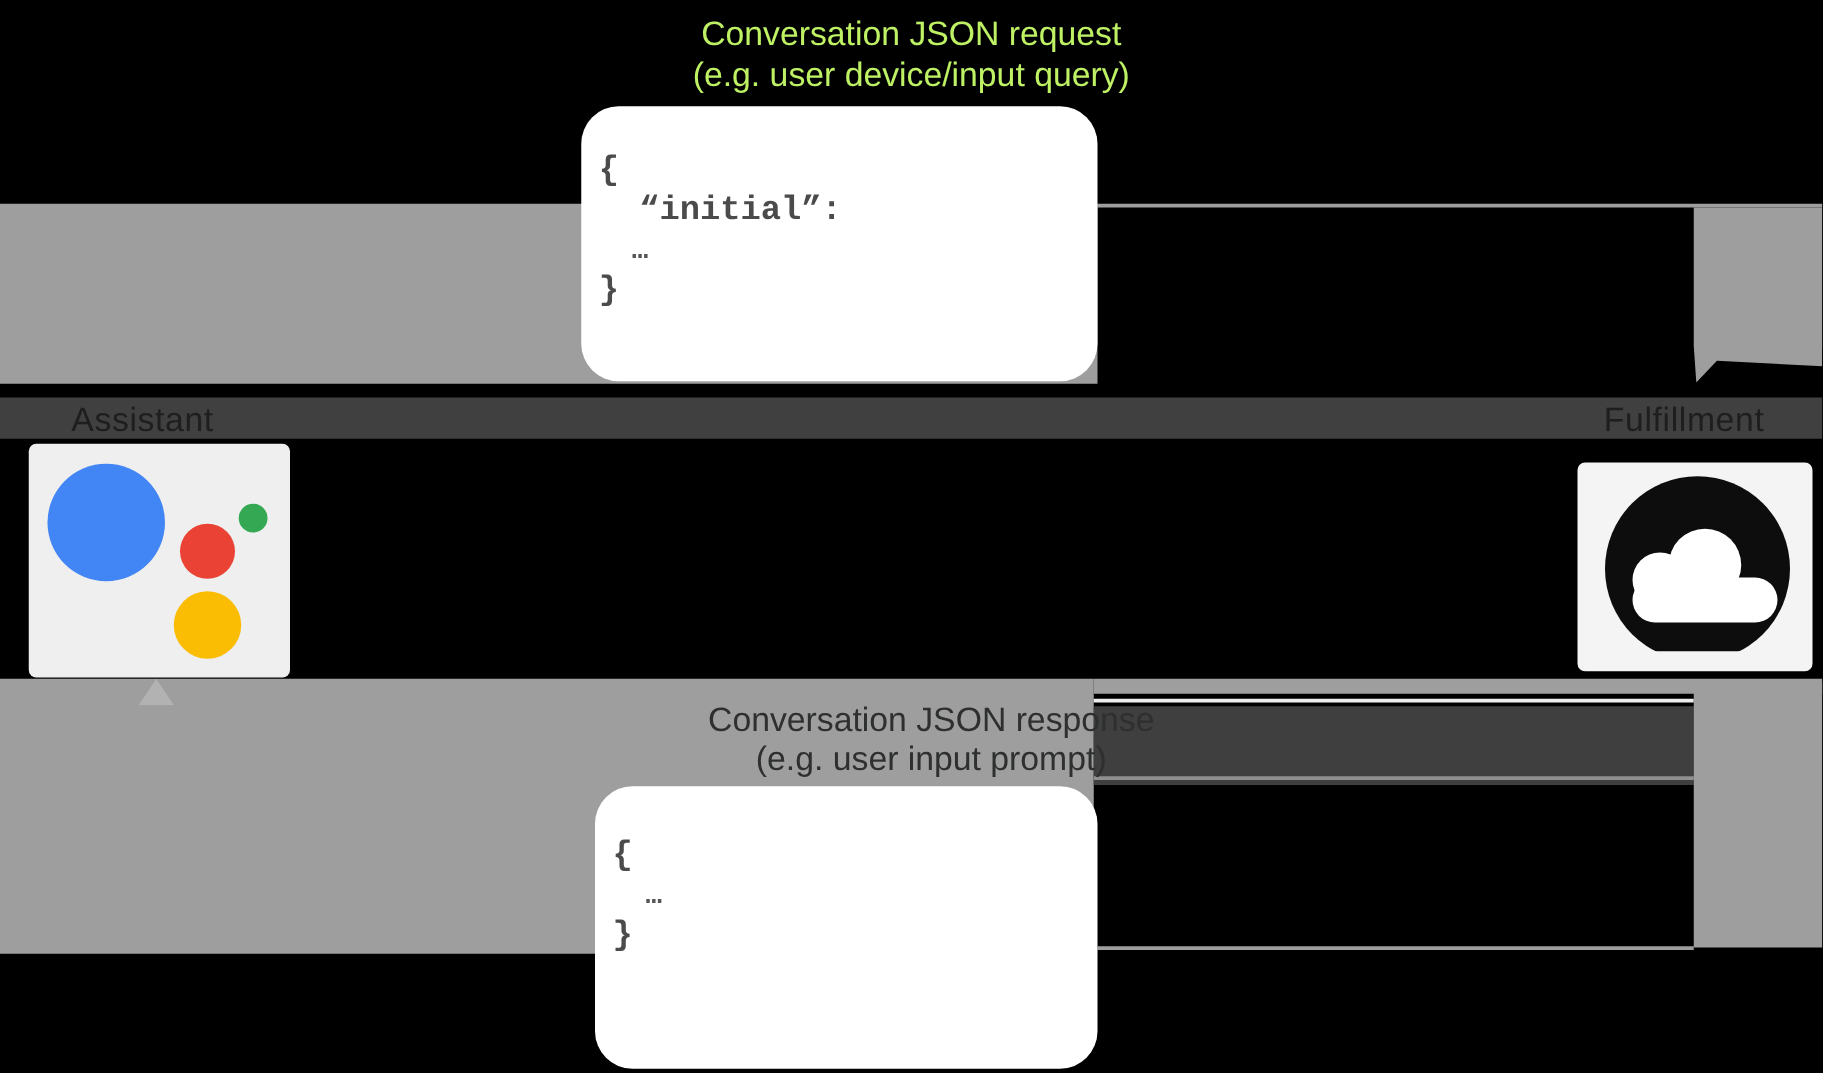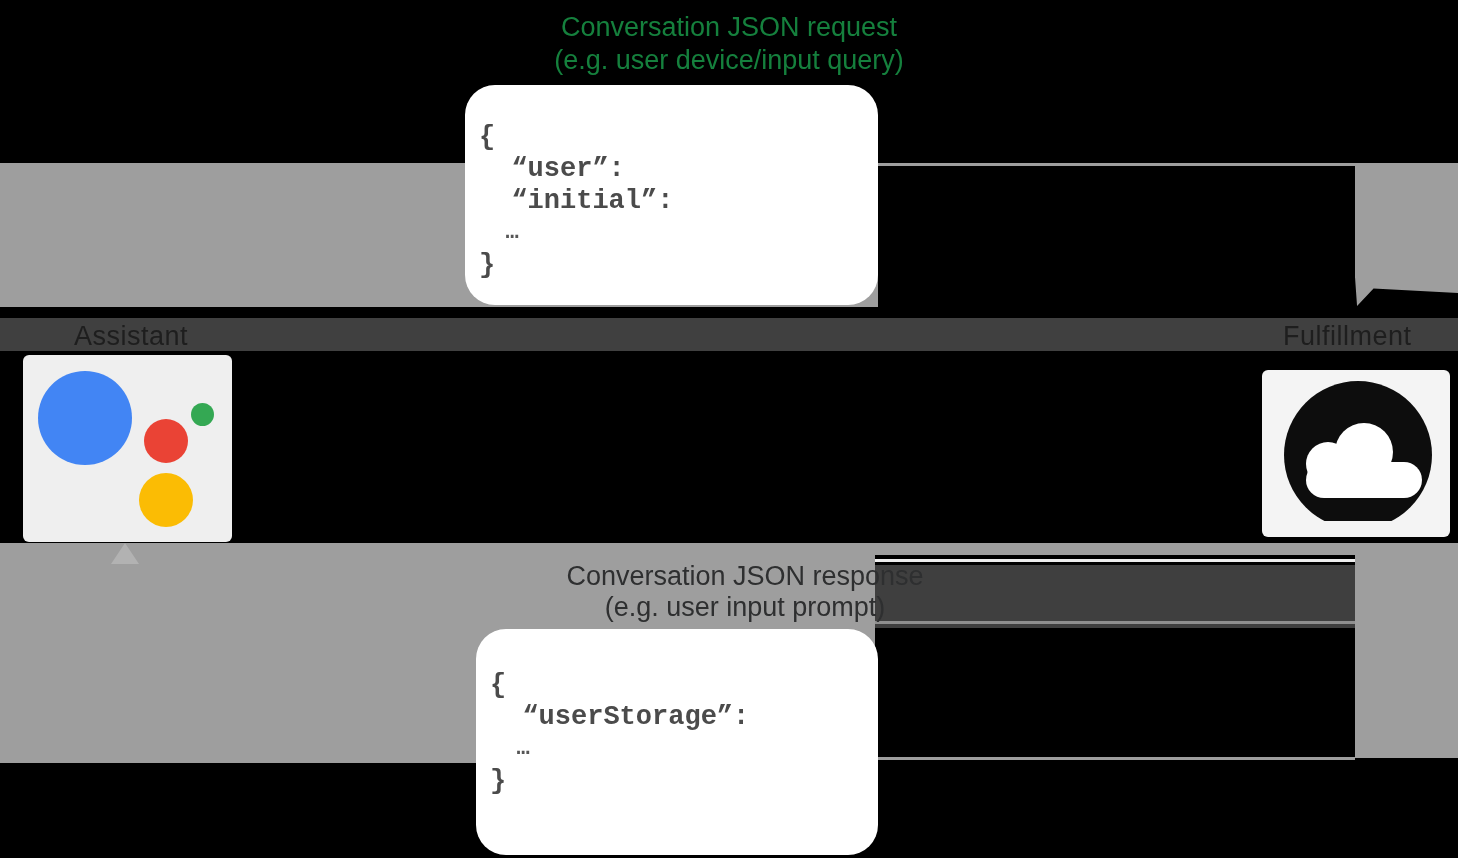--- a/index.html
+++ b/index.html
@@ -4,21 +4,21 @@
 <style>
   html,body{margin:0;padding:0;background:#000;}
   .stage{
     position:relative;width:1458px;height:858px;overflow:hidden;
     background:#000;font-family:"Liberation Sans",sans-serif;
   }
   .abs{position:absolute;}
 
   
   .caption{width:100%;text-align:center;font-size:27px;line-height:31px;}
-  .caption-top{color:#15803d;}
+  .caption-top{color:#bef264;}
   .caption-bottom{color:#2e2f30;margin-left:16px;}
 
   
   .band{background:#9e9e9e;}
   .thin-line{background:#9e9e9e;}
   .white-line{background:#ededed;}
   .dark-strip{background:#3f3f3f;}
   .dark-strip .inner-line{position:absolute;left:0;bottom:4px;width:100%;height:3px;background:#8f8f8f;}
 
   
@@ -66,28 +66,27 @@
   <div class="abs caption caption-top" style="top:12px;left:0;">Conversation JSON request</div>
   <div class="abs caption caption-top" style="top:45px;left:0;">(e.g. user device/input query)</div>
 
   <div class="abs band" style="left:0;top:163px;width:878px;height:144px;"></div>
   <div class="abs thin-line" style="left:878px;top:163px;width:580px;height:3px;"></div>
   <div class="abs band" style="left:1355px;top:166px;width:103px;height:112px;"></div>
   <div class="abs arrowhead-down" style="left:1355px;top:277px;width:103px;height:29px;"></div>
 
   <div class="abs json-box box-request" style="left:465px;top:85px;width:413px;height:220px;">
     <div class="code-line">{</div>
-    <div class="code-line">  “user”:</div>
     <div class="code-line">  “initial”:</div>
     <div class="code-line ellipsis-line">  …</div>
     <div class="code-line">}</div>
   </div>
 
   <div class="abs entity-band" style="left:0;top:318px;width:1458px;height:33px;">
-    <div class="entity-label" style="left:74px;">Assistant</div>
+    <div class="entity-label" style="left:57px;">Assistant</div>
     <div class="entity-label" style="left:1283px;text-align:center;">Fulfillment</div>
   </div>
 
   <div class="abs tile tile-assistant" style="left:23px;top:355px;width:209px;height:187px;">
     <div>
       <div class="dot" style="left:15px;top:16px;width:94px;height:94px;background:#4285f4;"></div>
       <div class="dot" style="left:168px;top:48px;width:23px;height:23px;background:#34a853;"></div>
       <div class="dot" style="left:121px;top:64px;width:44px;height:44px;background:#ea4335;"></div>
       <div class="dot" style="left:116px;top:118px;width:54px;height:54px;background:#fbbc04;"></div>
     </div>
@@ -117,18 +116,17 @@
   </div>
   <div class="abs band" style="left:1355px;top:546px;width:103px;height:212px;"></div>
   <div class="abs thin-line" style="left:878px;top:757px;width:477px;height:3px;"></div>
   <div class="abs arrowhead-up" style="left:111px;top:543px;"></div>
 
   <div class="abs caption caption-bottom" style="top:561px;left:0;">Conversation JSON response</div>
   <div class="abs caption caption-bottom" style="top:592px;left:0;">(e.g. user input prompt)</div>
 
   <div class="abs json-box box-response" style="left:476px;top:629px;width:402px;height:226px;">
     <div class="code-line">{</div>
-    <div class="code-line">  “userStorage”:</div>
     <div class="code-line ellipsis-line">  …</div>
     <div class="code-line">}</div>
   </div>
 
 </div>
 
 </body></html>

